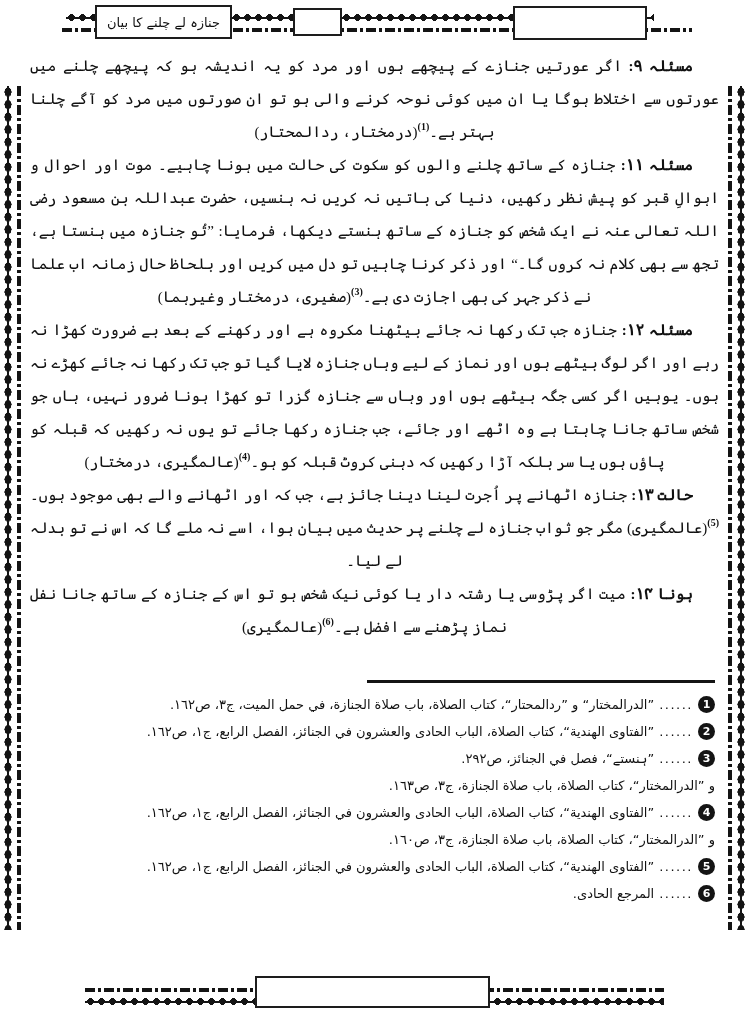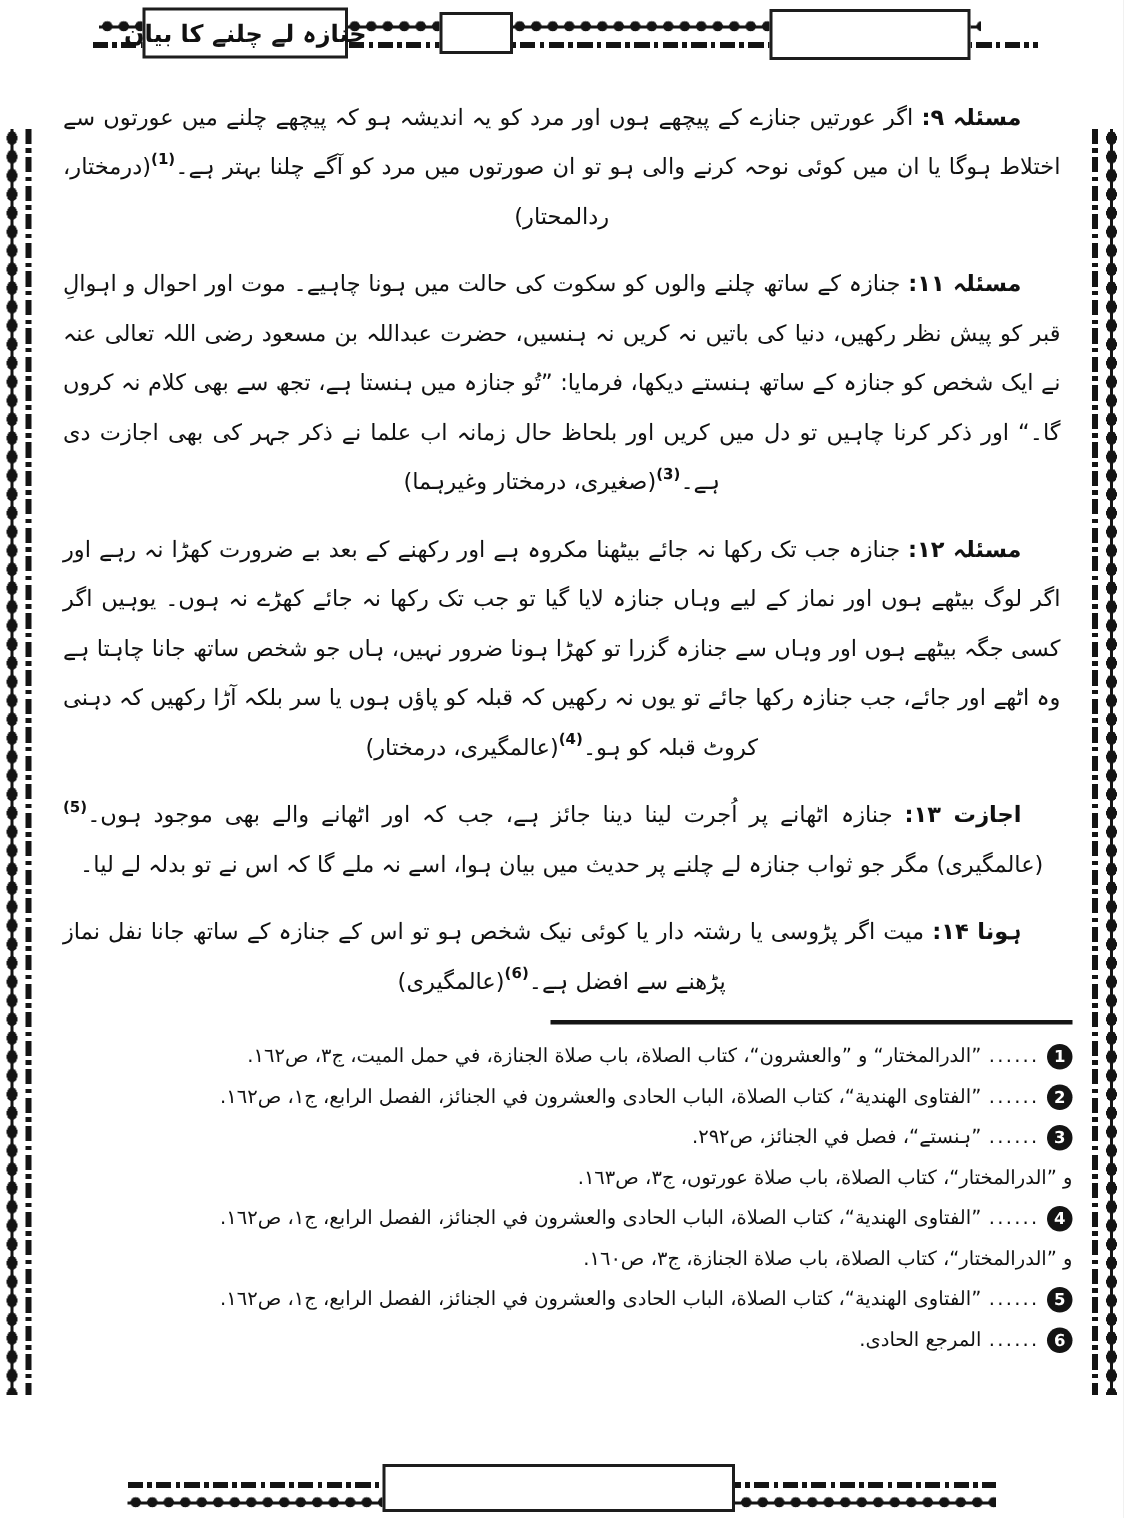--- a/index.html
+++ b/index.html
@@ -35,37 +35,37 @@
     width:4px;
     background:repeating-linear-gradient(180deg,#141414 0 10px,transparent 10px 13px,#141414 13px 16px,transparent 16px 19px);
   }
   .wbox{position:absolute;background:#fff;border:2px solid #1d1d1d;box-sizing:border-box;}
 
   
   #header{position:absolute;top:4px;left:62px;width:630px;height:38px;}
   #header .beads{position:absolute;top:9px;left:4px;width:588px;}
   #header .dash{position:absolute;top:24px;left:0;width:100%;}
   #title-box{top:1px;left:33px;width:137px;height:34px;display:flex;align-items:center;justify-content:center;}
-  #title-box span{font-size:16px;font-weight:bold;white-space:nowrap;}
+  #title-box span{font-size:13px;font-weight:normal;white-space:nowrap;}
   #header-box-small{top:4px;left:231px;width:49px;height:28px;}
   #header-box-large{top:2px;left:451px;width:134px;height:34px;}
 
   
   .side{position:absolute;top:86px;height:844px;}
   #side-left-beads{left:3px;}
   #side-left-dash{left:17px;}
   #side-right-dash{right:17px;}
   #side-right-beads{right:3px;}
 
   
   #main-text{
     position:absolute;top:50px;right:30px;left:30px;height:632px;overflow:hidden;
     font-size:15px;line-height:33px;text-align:justify;
   }
-  p.masala{margin:12px;text-indent:26px;text-align:justify;text-align-last:center;}
+  p.masala{margin:0;text-indent:26px;text-align:justify;text-align-last:center;font-family:Liberation Serif, serif;}
   .masala-label{font-weight:bold;}
   sup.fnref{font-size:10px;line-height:0;vertical-align:7px;font-weight:bold;}
 
   
   #footnotes{position:absolute;top:680px;right:34px;left:30px;font-size:13px;}
   #fn-sep{width:348px;border-top:3px solid #141414;margin:0 0 8px auto;}
   .fn-row{display:flex;align-items:center;gap:5px;line-height:27px;min-height:27px;}
   .fn-num{
     flex:none;width:17px;height:17px;border-radius:50%;background:#141414;color:#fff;
     font-size:11px;font-weight:bold;display:flex;align-items:center;justify-content:center;direction:ltr;
@@ -100,46 +100,46 @@
 
   <div id="main-text">
 
     <p class="masala"><span class="masala-label">مسئلہ ۹:</span> <span>اگر عورتیں جنازے کے پیچھے ہوں اور مرد کو یہ اندیشہ ہو کہ پیچھے چلنے میں عورتوں سے اختلاط ہوگا یا ان میں کوئی نوحہ کرنے والی ہو تو ان صورتوں میں مرد کو آگے چلنا بہتر ہے۔</span><sup class="fnref">(1)</sup><span class="masala-source">(درمختار، ردالمحتار)</span> <span></span></p>
 
 
     <p class="masala"><span class="masala-label">مسئلہ ۱۱:</span> <span>جنازہ کے ساتھ چلنے والوں کو سکوت کی حالت میں ہونا چاہیے۔ موت اور احوال و اہوالِ قبر کو پیش نظر رکھیں، دنیا کی باتیں نہ کریں نہ ہنسیں، حضرت عبداللہ بن مسعود رضی اللہ تعالی عنہ نے ایک شخص کو جنازہ کے ساتھ ہنستے دیکھا، فرمایا: ”تُو جنازہ میں ہنستا ہے، تجھ سے بھی کلام نہ کروں گا۔“ اور ذکر کرنا چاہیں تو دل میں کریں اور بلحاظ حال زمانہ اب علما نے ذکر جہر کی بھی اجازت دی ہے۔</span><sup class="fnref">(3)</sup><span class="masala-source">(صغیری، درمختار وغیرہما)</span> <span></span></p>
 
     <p class="masala"><span class="masala-label">مسئلہ ۱۲:</span> <span>جنازہ جب تک رکھا نہ جائے بیٹھنا مکروہ ہے اور رکھنے کے بعد بے ضرورت کھڑا نہ رہے اور اگر لوگ بیٹھے ہوں اور نماز کے لیے وہاں جنازہ لایا گیا تو جب تک رکھا نہ جائے کھڑے نہ ہوں۔ یوہیں اگر کسی جگہ بیٹھے ہوں اور وہاں سے جنازہ گزرا تو کھڑا ہونا ضرور نہیں، ہاں جو شخص ساتھ جانا چاہتا ہے وہ اٹھے اور جائے، جب جنازہ رکھا جائے تو یوں نہ رکھیں کہ قبلہ کو پاؤں ہوں یا سر بلکہ آڑا رکھیں کہ دہنی کروٹ قبلہ کو ہو۔</span><sup class="fnref">(4)</sup><span class="masala-source">(عالمگیری، درمختار)</span> <span></span></p>
 
-    <p class="masala"><span class="masala-label">اجازت ۱۳:</span> <span>جنازہ اٹھانے پر اُجرت لینا دینا جائز ہے، جب کہ اور اٹھانے والے بھی موجود ہوں۔</span><sup class="fnref">(5)</sup><span class="masala-source">(عالمگیری)</span> <span>مگر جو ثواب جنازہ لے چلنے پر حدیث میں بیان ہوا، اسے نہ ملے گا کہ اس نے تو بدلہ لے لیا۔</span></p>
+    <p class="masala"><span class="masala-label">حالت ۱۳:</span> <span>جنازہ اٹھانے پر اُجرت لینا دینا جائز ہے، جب کہ اور اٹھانے والے بھی موجود ہوں۔</span><sup class="fnref">(5)</sup><span class="masala-source">(عالمگیری)</span> <span>مگر جو ثواب جنازہ لے چلنے پر حدیث میں بیان ہوا، اسے نہ ملے گا کہ اس نے تو بدلہ لے لیا۔</span></p>
 
     <p class="masala"><span class="masala-label">ہونا ۱۴:</span> <span>میت اگر پڑوسی یا رشتہ دار یا کوئی نیک شخص ہو تو اس کے جنازہ کے ساتھ جانا نفل نماز پڑھنے سے افضل ہے۔</span><sup class="fnref">(6)</sup><span class="masala-source">(عالمگیری)</span> <span></span></p>
 
   </div>
 
   <div id="footnotes" lang="ar">
     <div id="fn-sep"></div>
     <div>
         <div class="fn-row">
           <span class="fn-num">1</span>
           <span class="fn-dots">......</span>
-          <span class="fn-text">”الدرالمختار“ و ”والعشرون“، كتاب الصلاة، باب صلاة الجنازة، في حمل الميت، ج٣، ص١٦٢.</span>
+          <span class="fn-text">”الدرالمختار“ و ”ردالمحتار“، كتاب الصلاة، باب صلاة الجنازة، في حمل الميت، ج٣، ص١٦٢.</span>
         </div>
         <div class="fn-row">
           <span class="fn-num">2</span>
           <span class="fn-dots">......</span>
           <span class="fn-text">”الفتاوى الهندية“، كتاب الصلاة، الباب الحادى والعشرون في الجنائز، الفصل الرابع، ج١، ص١٦٢.</span>
         </div>
         <div class="fn-row">
           <span class="fn-num">3</span>
           <span class="fn-dots">......</span>
           <span class="fn-text">”ہنستے“، فصل في الجنائز، ص٢٩٢.</span>
         </div>
         <div class="fn-row">
-          <span class="fn-text">و ”الدرالمختار“، كتاب الصلاة، باب صلاة عورتوں، ج٣، ص١٦٣.</span>
+          <span class="fn-text">و ”الدرالمختار“، كتاب الصلاة، باب صلاة الجنازة، ج٣، ص١٦٣.</span>
         </div>
         <div class="fn-row">
           <span class="fn-num">4</span>
           <span class="fn-dots">......</span>
           <span class="fn-text">”الفتاوى الهندية“، كتاب الصلاة، الباب الحادى والعشرون في الجنائز، الفصل الرابع، ج١، ص١٦٢.</span>
         </div>
         <div class="fn-row">
           <span class="fn-text">و ”الدرالمختار“، كتاب الصلاة، باب صلاة الجنازة، ج٣، ص١٦٠.</span>
         </div>
         <div class="fn-row">

